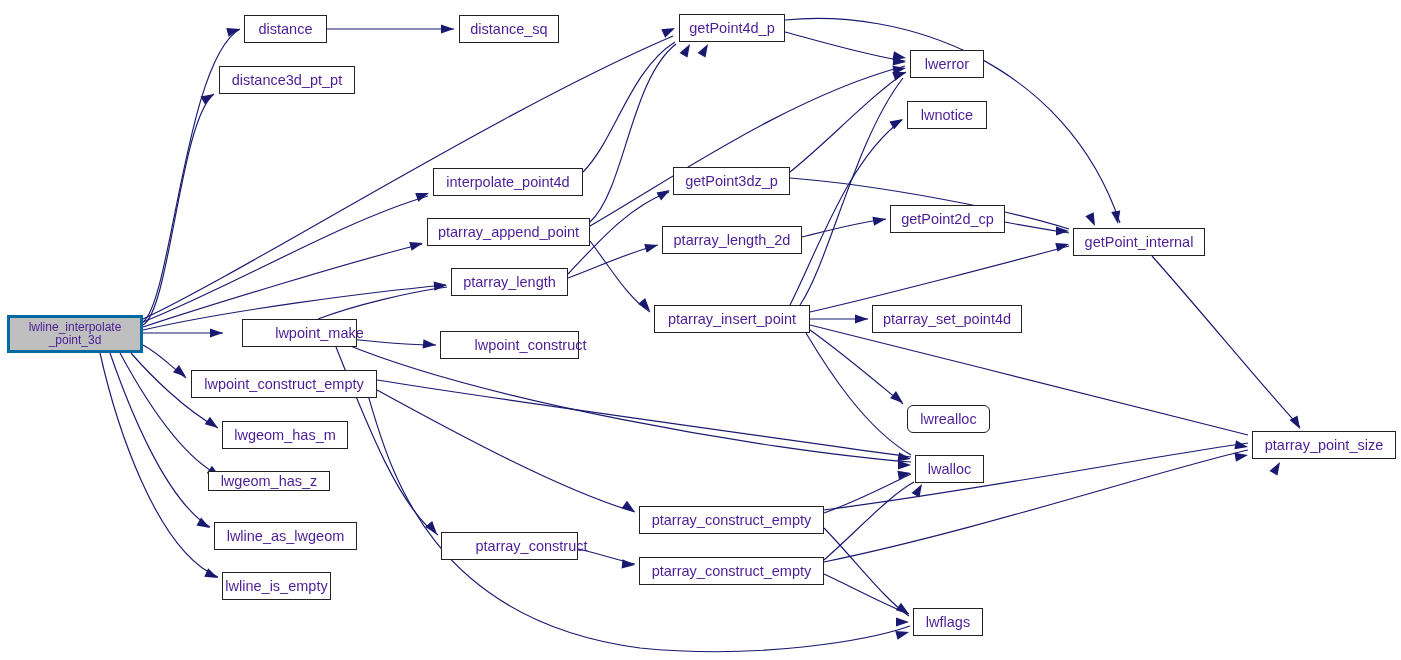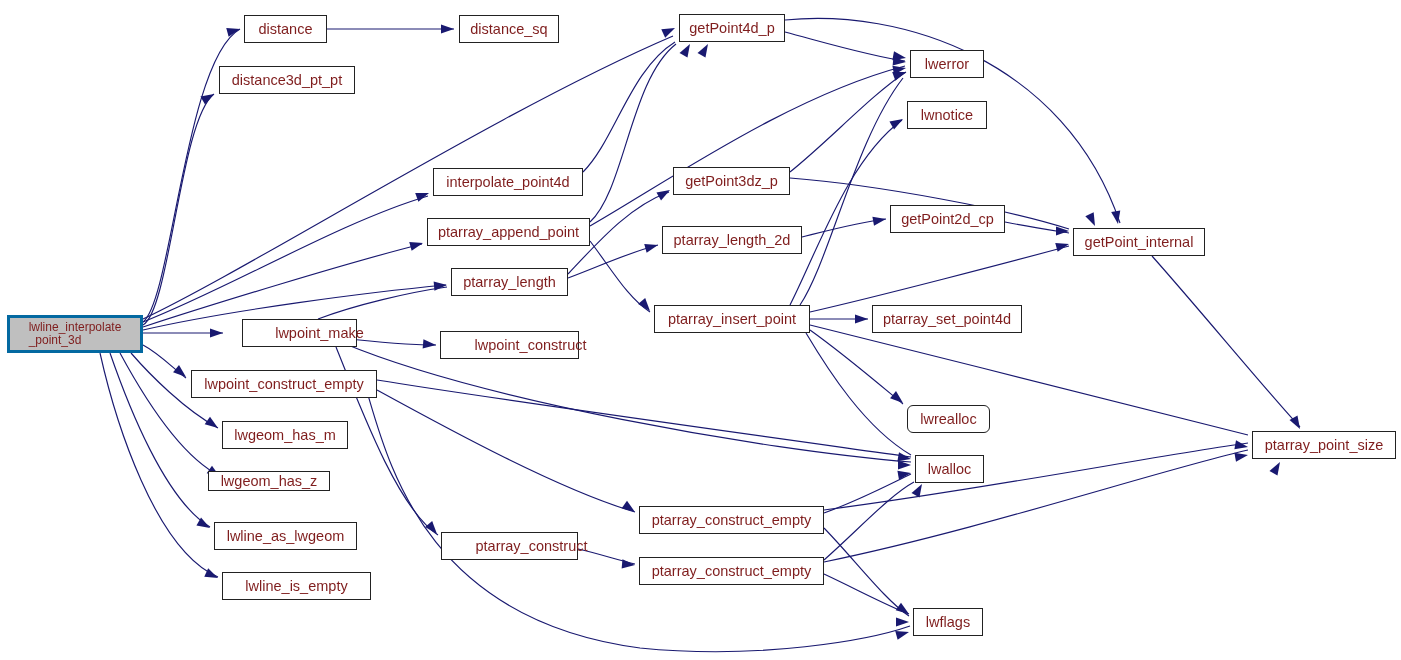--- a/index.html
+++ b/index.html
@@ -10,27 +10,27 @@
     background:#ffffff;
     font-family:"Liberation Sans","DejaVu Sans",sans-serif;
     overflow:hidden;
   }
   #edges{position:absolute;left:0;top:0;width:1401px;height:660px;}
   .node{
     position:absolute;
     box-sizing:border-box;
     border:1px solid #222222;
     background:#ffffff;
-    color:#7f1d1d;
+    color:#4c1d95;
     font-size:14.5px;
     line-height:1.12;
     display:flex;
     align-items:center;
     justify-content:center;
-    text-align:left;
+    text-align:center;
     white-space:pre;
     z-index:5;
   }
   .node.root{
     background:#bfbfbf;
     border:3px solid #0369a1;
     font-size:12px;
   }
 </style>
 </head>
@@ -153,15 +153,15 @@
     <div class="node" style="left: 191px; top: 370px; width: 186px; height: 28px;">lwpoint_construct_empty</div>
     <div class="node" style="left: 907px; top: 405px; width: 83px; height: 28px; border-radius: 6px;">lwrealloc</div>
     <div class="node" style="left: 1252px; top: 431px; width: 144px; height: 28px;">ptarray_point_size</div>
     <div class="node" style="left: 222px; top: 421px; width: 126px; height: 28px;">lwgeom_has_m</div>
     <div class="node" style="left: 915px; top: 455px; width: 69px; height: 28px;">lwalloc</div>
     <div class="node" style="left: 208px; top: 471px; width: 122px; height: 20px;">lwgeom_has_z</div>
     <div class="node" style="left: 639px; top: 506px; width: 185px; height: 28px;">ptarray_construct_empty</div>
     <div class="node" style="left: 214px; top: 522px; width: 143px; height: 28px;">lwline_as_lwgeom</div>
     <div class="node" style="left: 441px; top: 532px; width: 137px; height: 28px; padding-left: 44px;">ptarray_construct</div>
     <div class="node" style="left: 639px; top: 557px; width: 185px; height: 28px;">ptarray_construct_empty</div>
-    <div class="node" style="left: 222px; top: 572px; width: 149px; height: 28px;">lwline_is_empty</div>
+    <div class="node" style="left: 222px; top: 572px; width: 109px; height: 28px;">lwline_is_empty</div>
     <div class="node" style="left: 913px; top: 608px; width: 70px; height: 28px;">lwflags</div>
   </div>
 
 </body></html>

